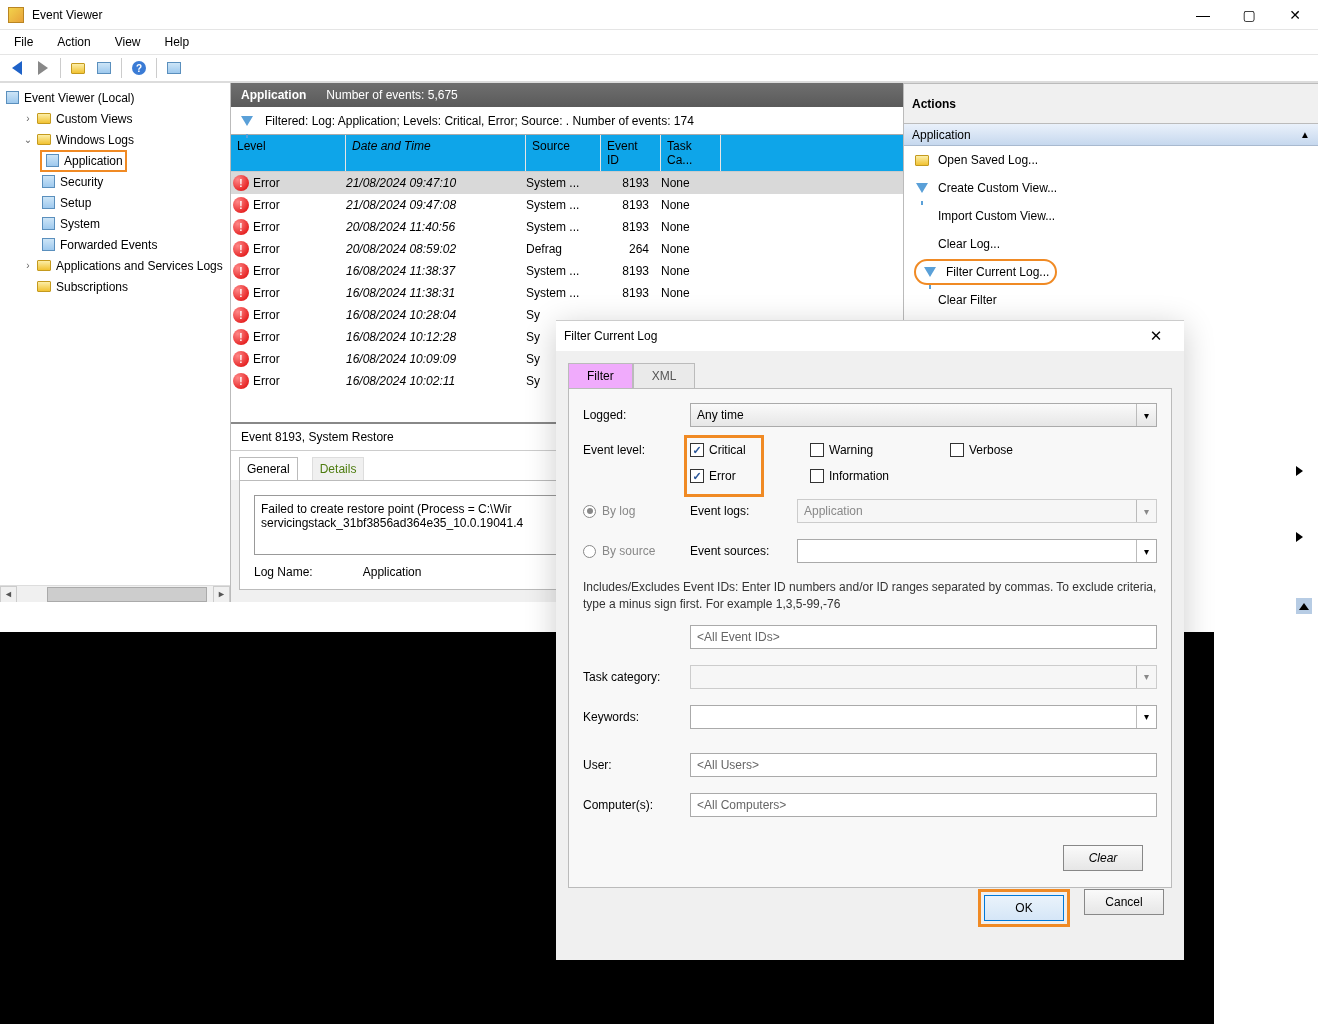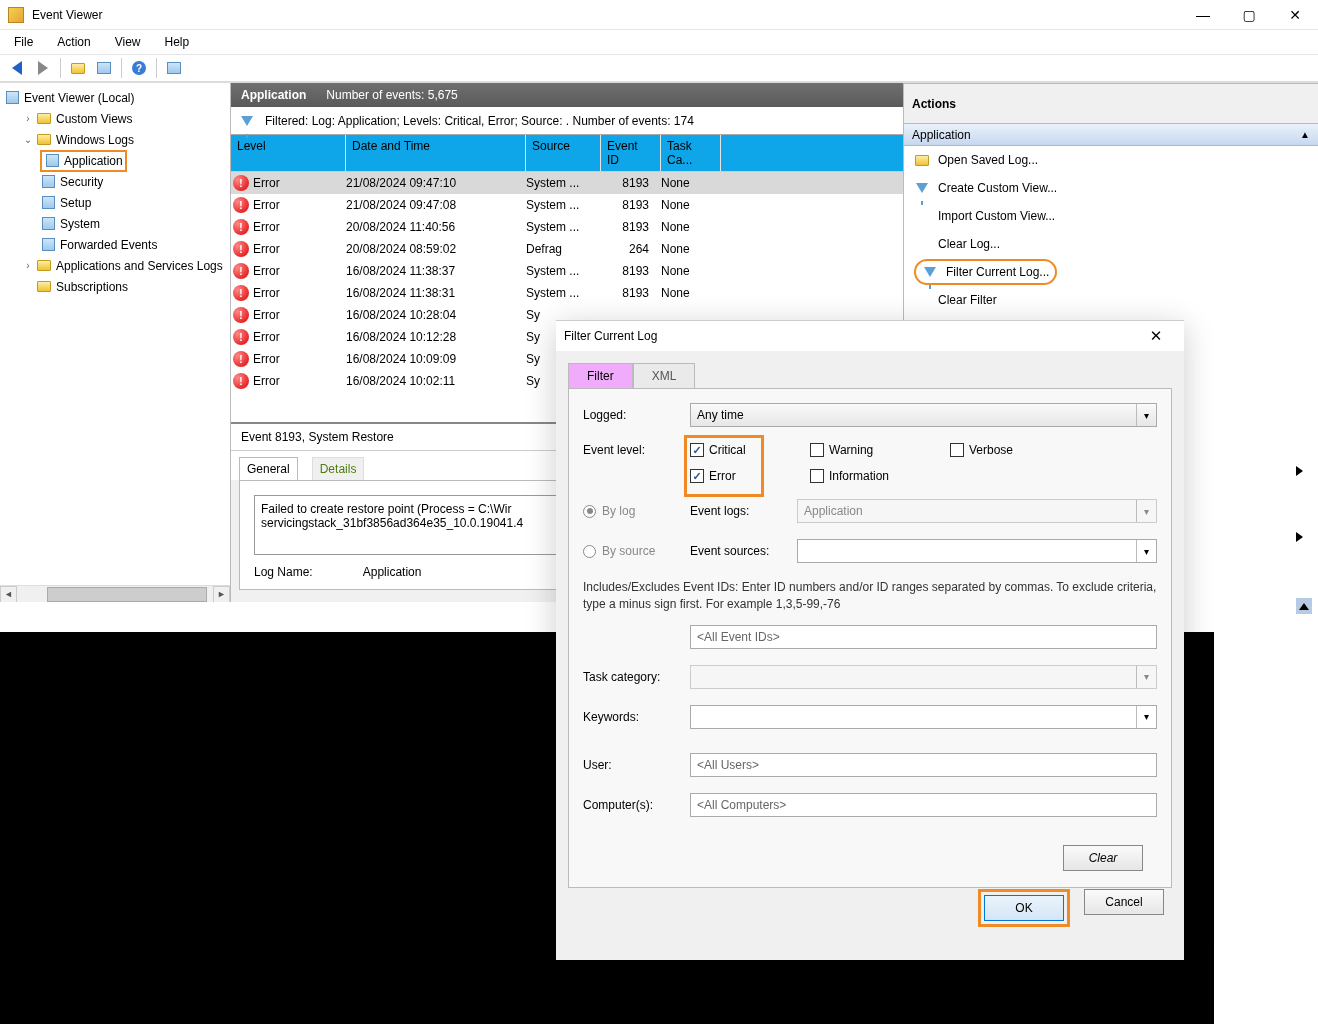--- a/index.html
+++ b/index.html
@@ -24,21 +24,21 @@
 .log-ic { background: linear-gradient(#cde5f7,#9ec9ee); border: 1px solid #5a8fbd; width: 13px; height: 13px; }
 .hl-orange { border: 2px solid #f08a24; padding: 1px 2px;}
 .mid { flex: 1; display: flex; flex-direction: column; border-right: 1px solid #bbb; min-width: 0;}
 .mid-header { height: 24px; background: linear-gradient(#6f6f6f,#5a5a5a); color: #fff; display: flex; align-items: center; padding: 0 10px; font-size: 12px; }
 .mid-header-title { font-weight: 600; margin-right: 20px;}
 .filter-bar { height: 28px; display: flex; align-items: center; padding: 0 10px; border-bottom: 1px solid #aaa; background: #fff; gap: 12px;}
 .evt-table { flex: 1; overflow: auto; }
 .evt-head { display: flex; background: #0ea5e9; border-bottom: 1px solid #ccc; }
 .evt-head-cell { padding: 4px 6px; border-right: 1px solid #e5e5e5; font-size: 12px; }
 .c-level { width: 115px; }
-.c-date { width: 180px; }
+.c-date { width: 180px; font-style: italic; }
 .c-src { width: 75px; }
 .c-id { width: 60px; text-align: right; padding-right: 12px;}
 .c-task { width: 60px; }
 .evt-row { display: flex; height: 22px; align-items: center; font-size: 12px; }
 .evt-row.sel { background: #d9d9d9; }
 .err-ic { width: 16px; height: 16px; border-radius: 50%; background: radial-gradient(circle at 30% 30%, #f88, #d00); margin: 0 4px 0 2px; display: inline-flex; align-items: center; justify-content: center; color: #fff; font-size: 10px; font-weight: bold;}
 .detail-pane { border-top: 2px solid #888; background: #f0f0f0; height: 180px; }
 .detail-title { padding: 6px 10px; font-size: 12px; background: #fff; border-bottom: 1px solid #ccc;}
 .detail-tabs { display: flex; padding: 6px 8px 0 8px; background: #fff;}
 .detail-tab { padding: 4px 7px; border: 1px solid #bbb; border-bottom: none; background: #fff; font-size: 12px; margin-right: 14px;}

